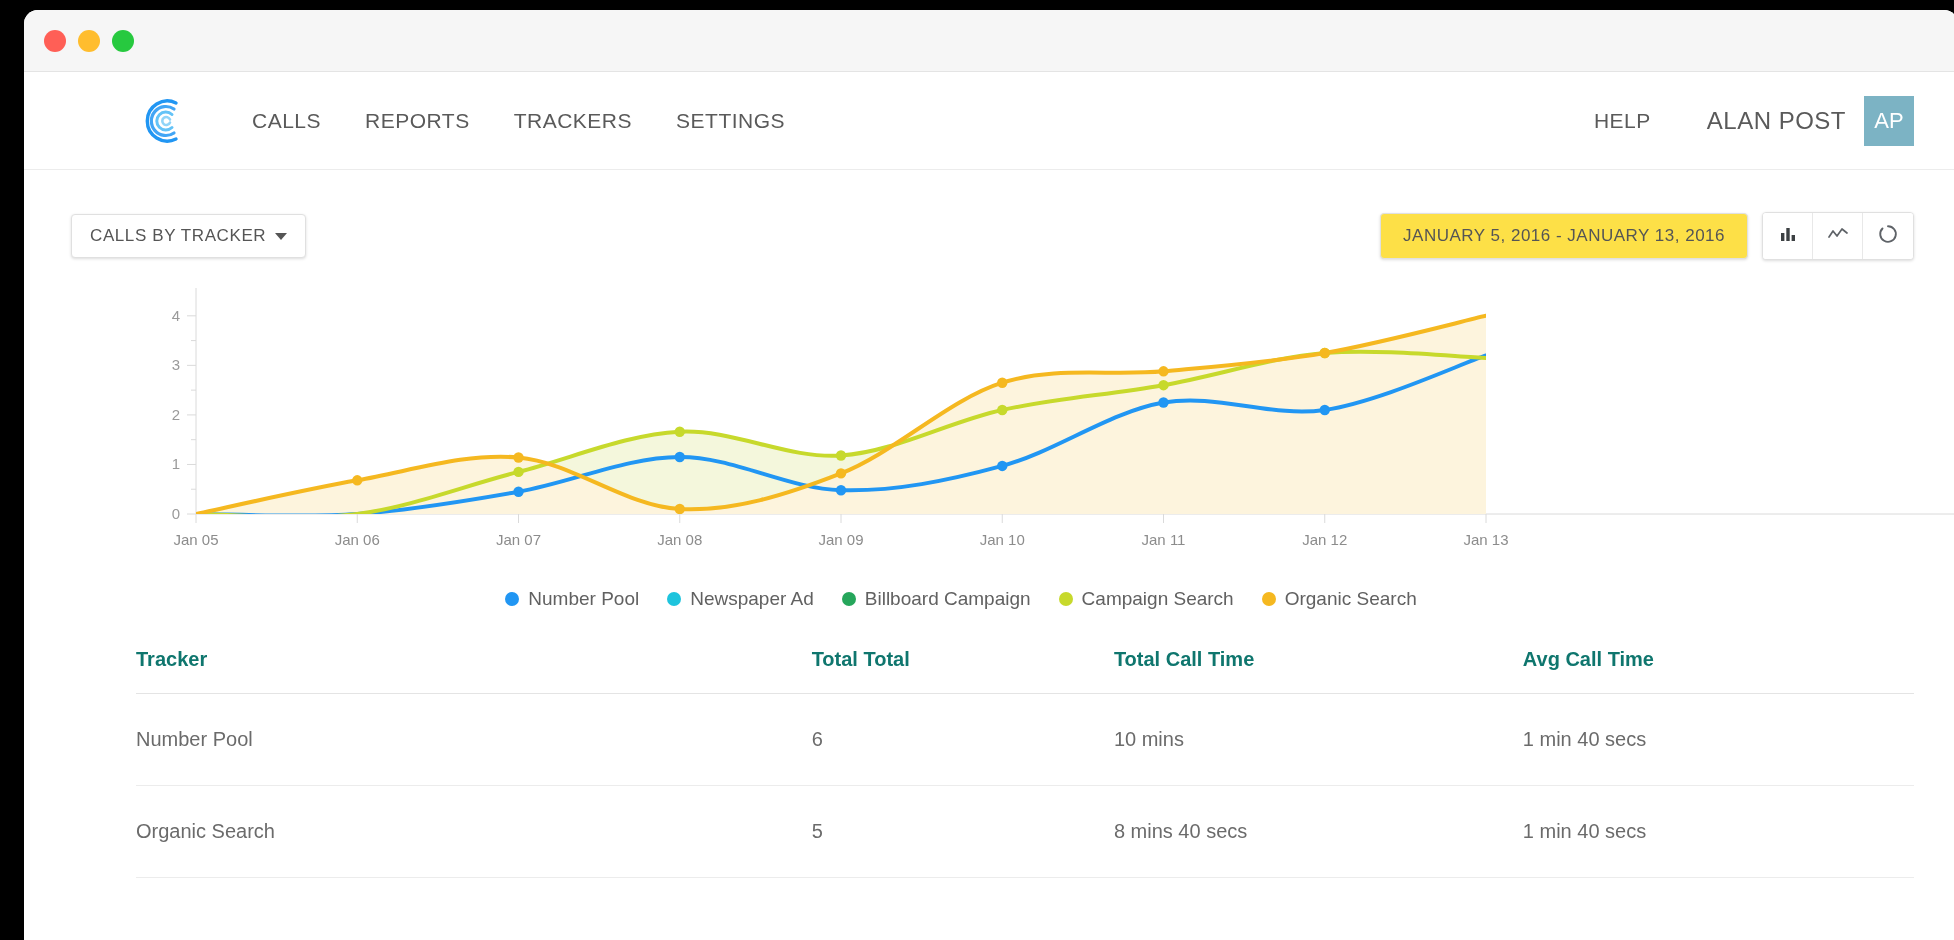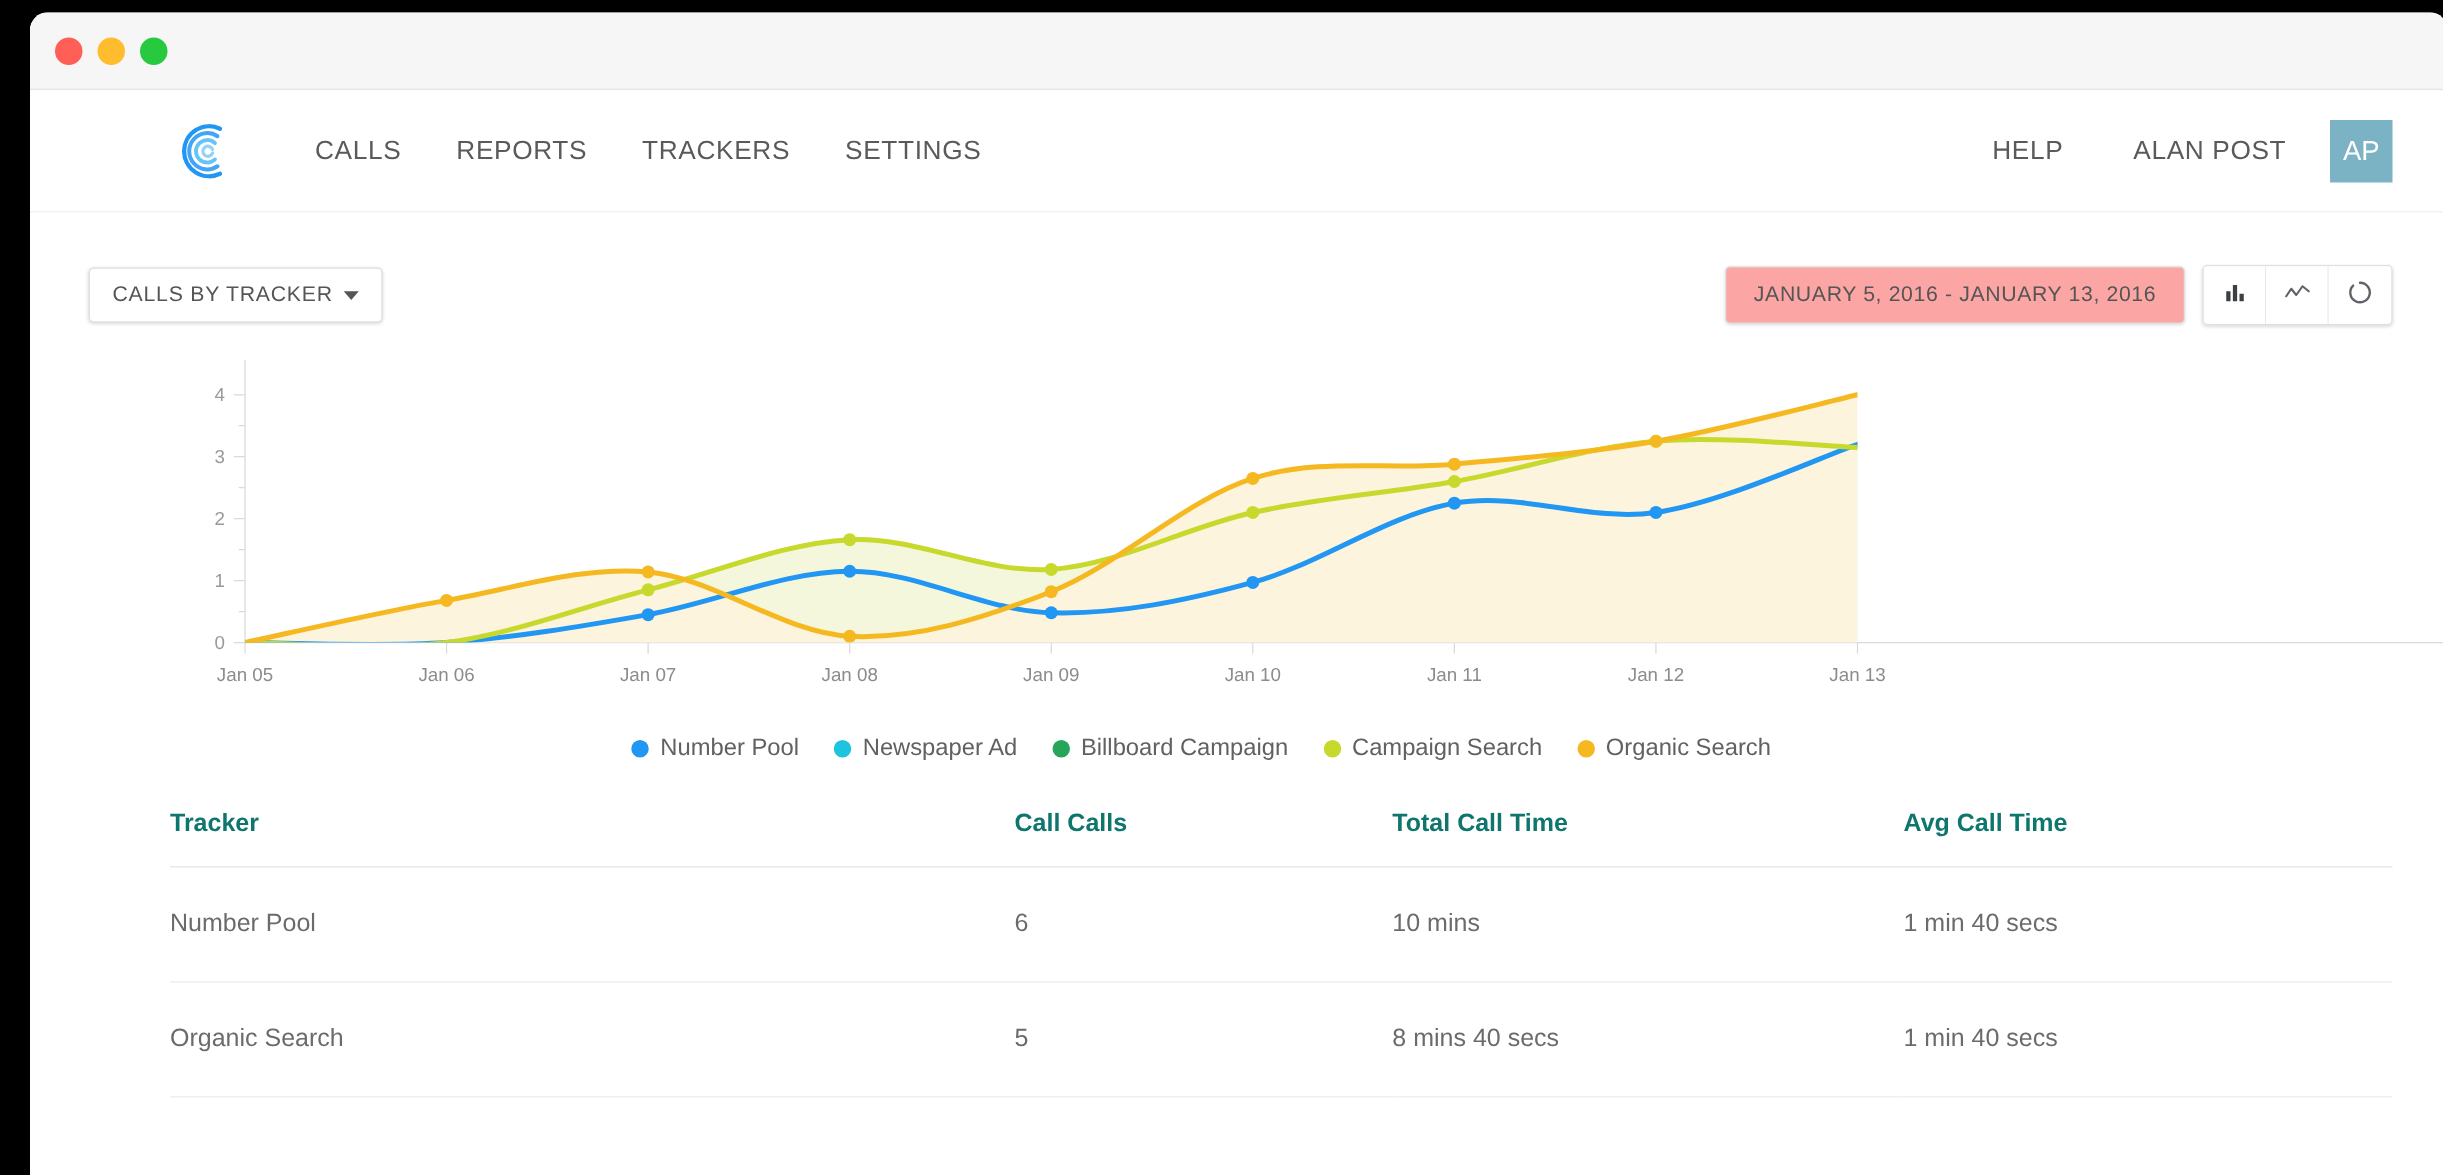--- a/index.html
+++ b/index.html
@@ -49,22 +49,22 @@
     font-size: 21px;
     letter-spacing: .5px;
     color: #5a5a5a;
     text-decoration: none;
     cursor: pointer;
     white-space: nowrap;
   }
   .nav-right { margin-left: auto; display: flex; align-items: center; gap: 56px; }
   .nav-user { display: flex; align-items: center; gap: 0; }
   .user-name {
-    font-size: 21px; letter-spacing: .5px; color: #5a5a5a;
-    margin-right: 35px; white-space: nowrap; cursor: pointer;
+    font-size: 24px; letter-spacing: .5px; color: #5a5a5a;
+    margin-right: 18px; white-space: nowrap; cursor: pointer;
   }
   .avatar {
     width: 50px; height: 50px;
     background: #7cb3c4;
     color: #ffffff;
     font-size: 22px;
     display: flex; align-items: center; justify-content: center;
     border-radius: 0;
     cursor: pointer;
   }
@@ -92,21 +92,21 @@
   }
   .caret {
     width: 0; height: 0;
     border-left: 6px solid transparent;
     border-right: 6px solid transparent;
     border-top: 7px solid #555;
     display: inline-block;
   }
   .toolbar-right { margin-left: auto; display: flex; align-items: center; gap: 14px; }
   .daterange {
-    background: #fca5a5;
+    background: #fde047;
     border: 1px solid #e0e0e0;
     border-radius: 4px;
     box-shadow: 0 1px 3px rgba(0,0,0,.14);
     padding: 12px 22px;
     font-size: 17px;
     letter-spacing: .5px;
     color: #555;
     cursor: pointer;
     white-space: nowrap;
   }
@@ -346,21 +346,21 @@
       <table>
         <colgroup>
             <col class="c1">
             <col class="c2">
             <col class="c3">
             <col class="c4">
           </colgroup>
         <thead>
           <tr>
             <th>Tracker</th>
-            <th>Call Calls</th>
+            <th>Total Total</th>
             <th>Total Call Time</th>
             <th>Avg Call Time</th>
           </tr>
         </thead>
         <tbody>
           <tr>
             <td>Number Pool</td>
             <td>6</td>
             <td>10 mins</td>
             <td>1 min 40 secs</td>

